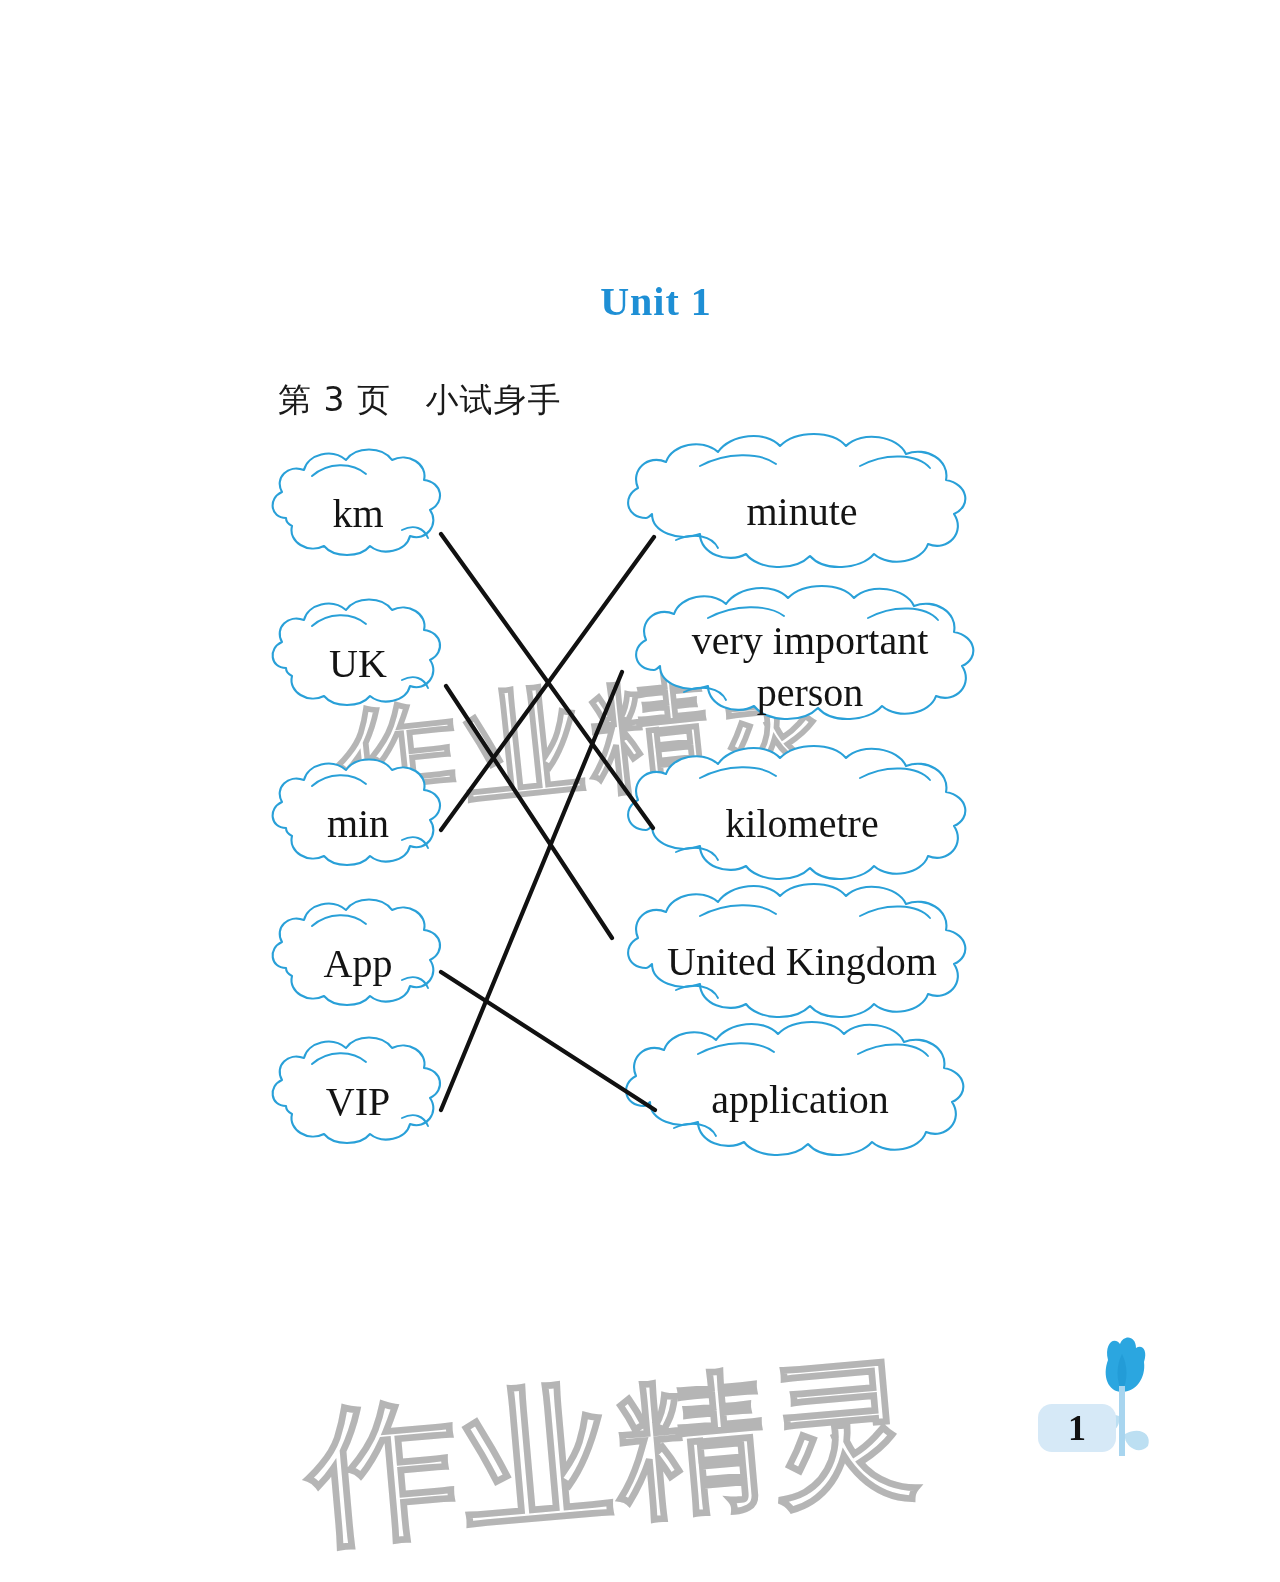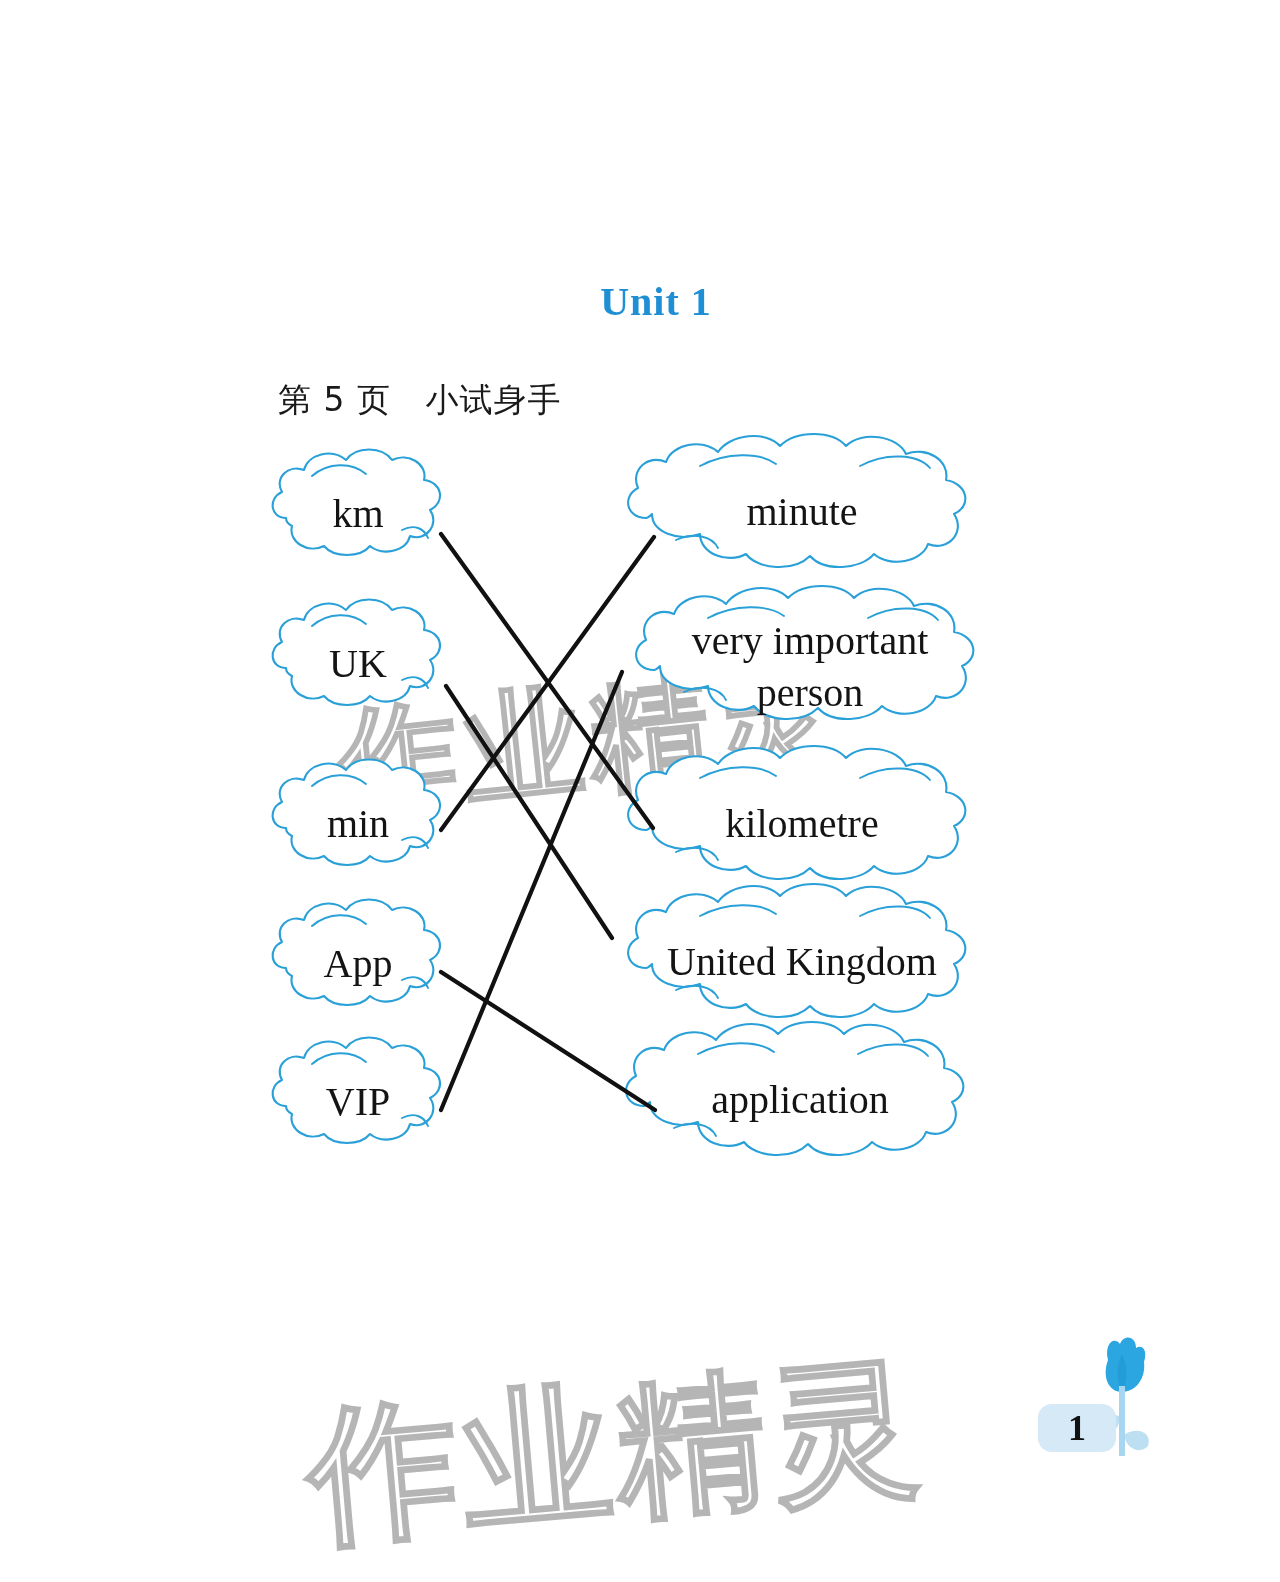--- a/index.html
+++ b/index.html
@@ -147,21 +147,21 @@
     top: 0px;
   }
 </style>
 </head>
 <body>
 
 <div id="page">
 
   <div id="unit-title">Unit 1</div>
 
-  <div id="page-heading">第 5 页   小试身手</div>
+  <div id="page-heading">第 3 页   小试身手</div>
 
   <div class="watermark" id="watermark-mid">作业精灵</div>
 
   <svg id="board" viewBox="0 0 1280 1582" xmlns="http://www.w3.org/2000/svg">
 
     <defs>
 
       <path id="cloud-small" d="
         M -72,6
         C -88,6 -90,-14 -76,-20

